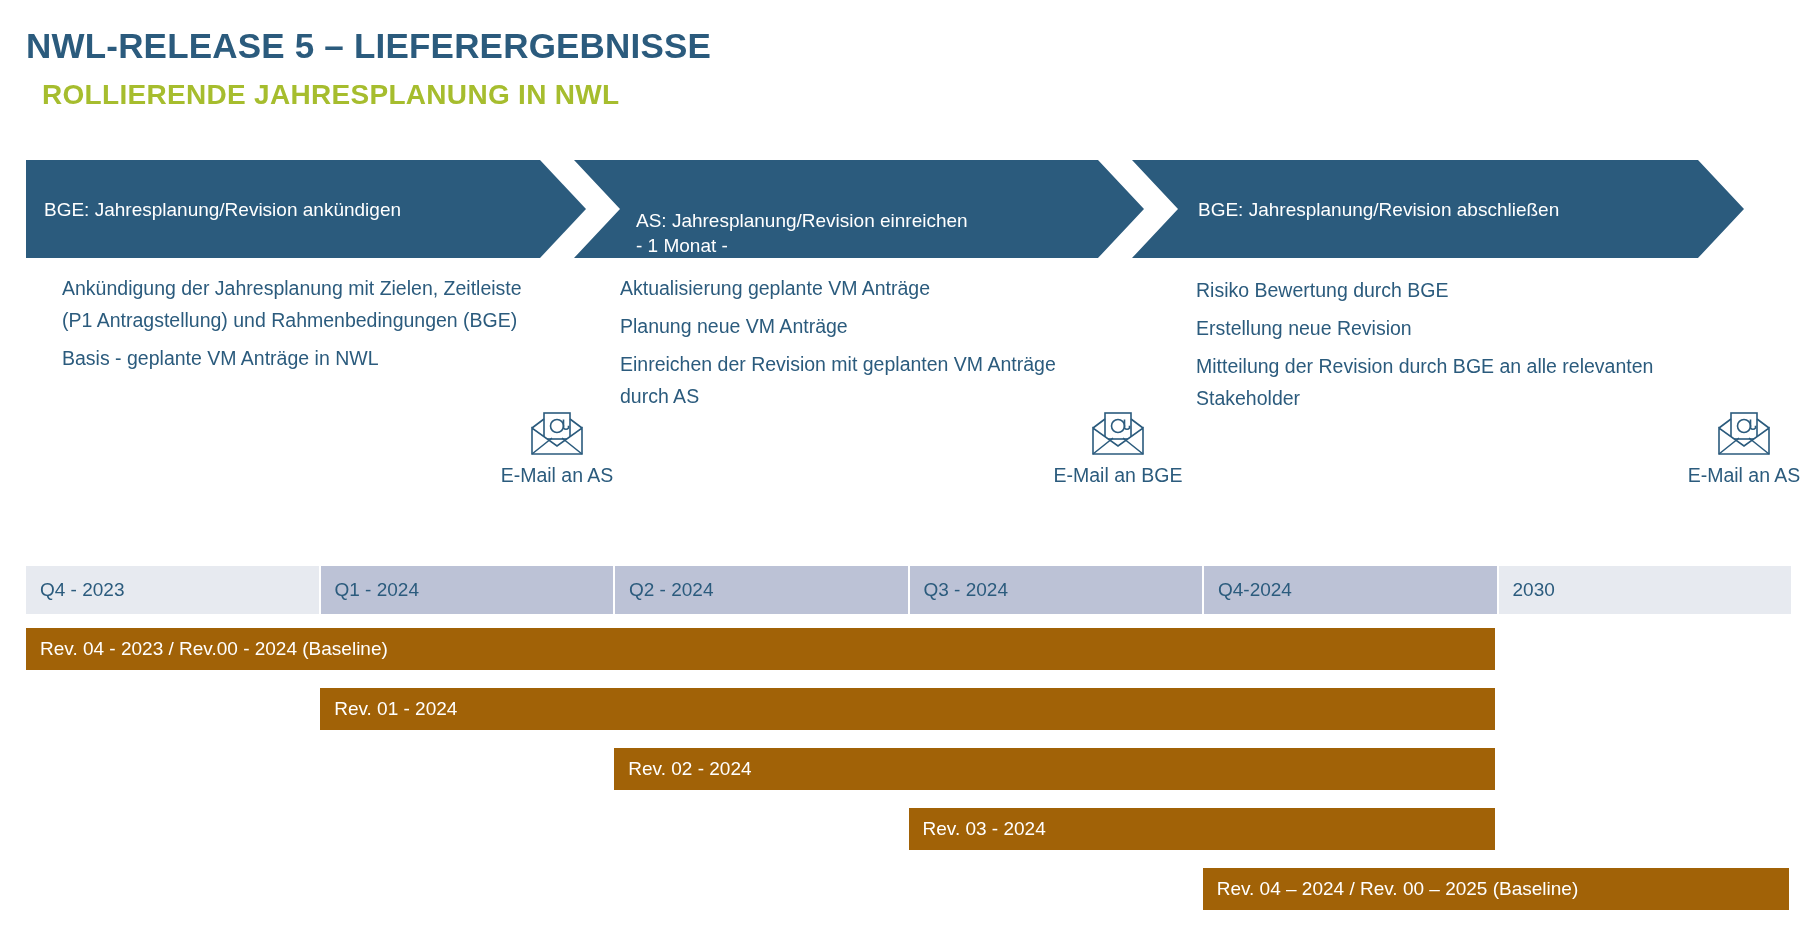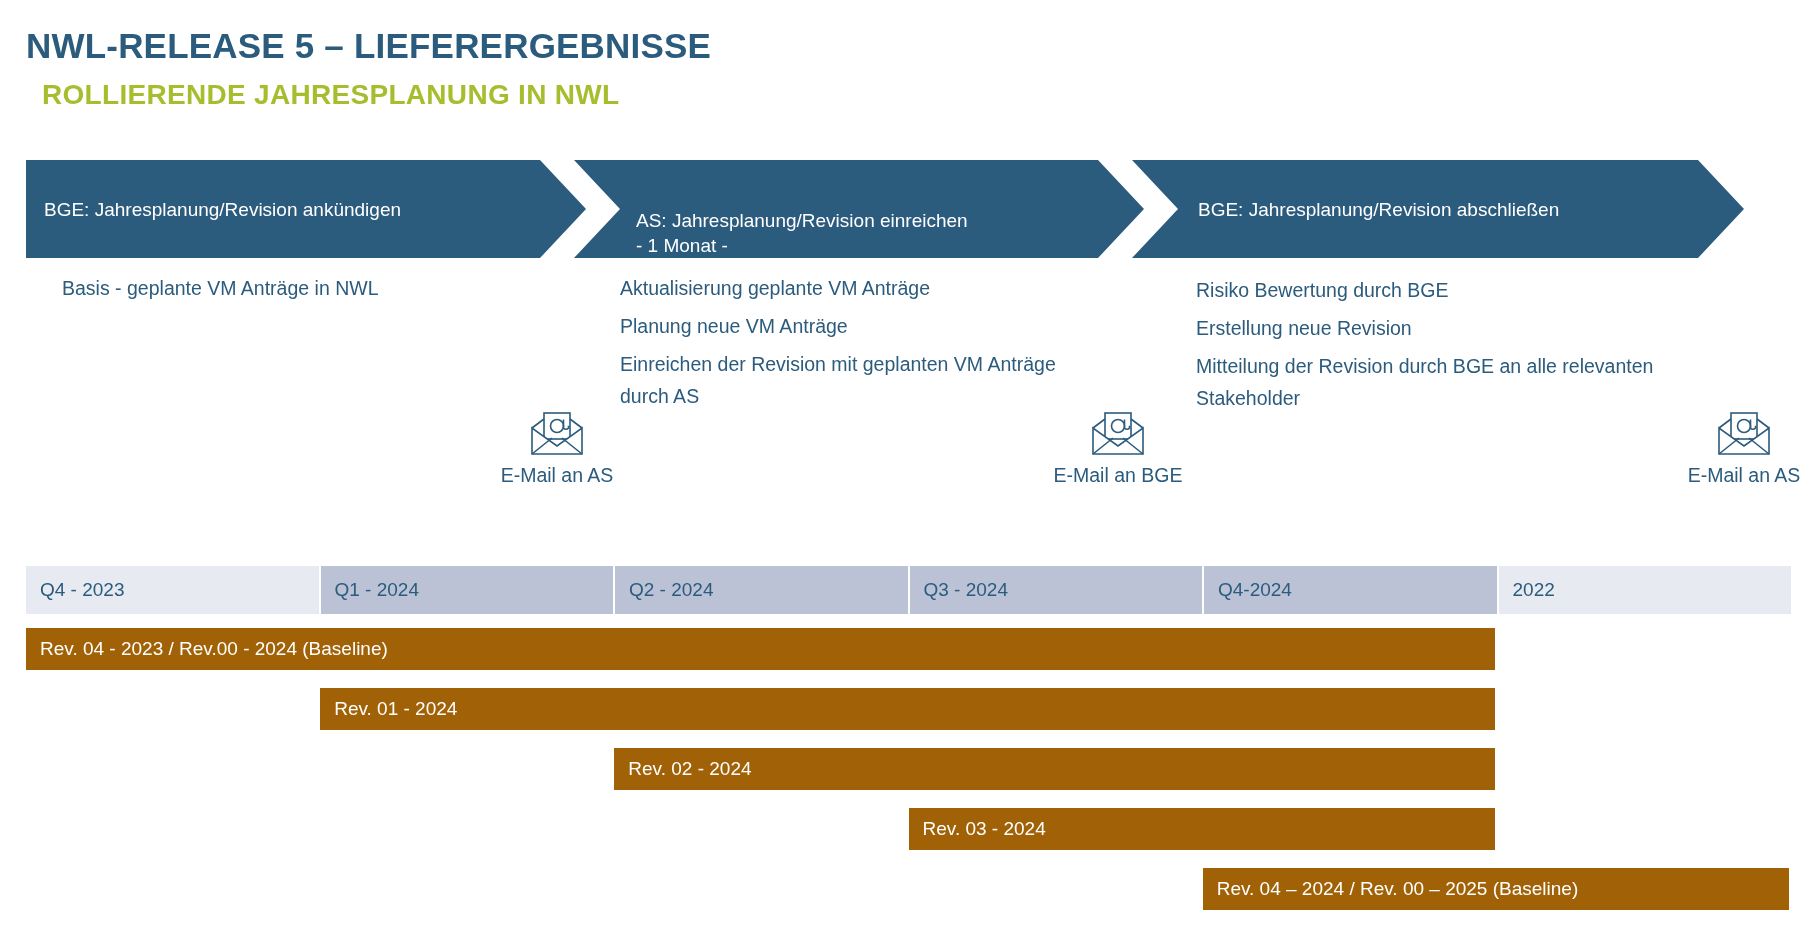--- a/index.html
+++ b/index.html
@@ -98,20 +98,21 @@
       </div>
     </div>
     <div class="chev chev-3">
       <div class="chev-text">
         <span>BGE: Jahresplanung/Revision abschließen</span>
       </div>
     </div>
   </div>
 
   <div class="col col-1">
+    <p>Ankündigung der Jahresplanung mit Zielen, Zeitleiste (P1 Antragstellung) und Rahmenbedingungen (BGE)</p>
     <p>Basis - geplante VM Anträge in NWL</p>
   </div>
   <div class="col col-2">
     <p>Aktualisierung geplante VM Anträge</p>
     <p>Planung neue VM Anträge</p>
     <p>Einreichen der Revision mit geplanten VM Anträge durch AS</p>
   </div>
   <div class="col col-3">
     <p>Risiko Bewertung durch BGE</p>
     <p>Erstellung neue Revision</p>
@@ -159,21 +160,21 @@
     </span>
     <div class="mail-label">E-Mail an AS</div>
   </div>
 
   <div class="qrow">
     <div class="qcell light">Q4 - 2023</div>
     <div class="qcell dark">Q1 - 2024</div>
     <div class="qcell dark">Q2 - 2024</div>
     <div class="qcell dark">Q3 - 2024</div>
     <div class="qcell dark">Q4-2024</div>
-    <div class="qcell light">2022</div>
+    <div class="qcell light">2030</div>
   </div>
 
   <div class="ganttarea">
     <div class="bar" id="bar0" style="left: 26px; width: 1468.83px; top: 0px;">Rev. 04 - 2023 / Rev.00 - 2024 (Baseline)</div>
     <div class="bar" id="bar1" style="left: 320.167px; width: 1174.67px; top: 60px;">Rev. 01 - 2024</div>
     <div class="bar" id="bar2" style="left: 614.333px; width: 880.5px; top: 120px;">Rev. 02 - 2024</div>
     <div class="bar" id="bar3" style="left: 908.5px; width: 586.333px; top: 180px;">Rev. 03 - 2024</div>
     <div class="bar" id="bar4" style="left: 1202.67px; width: 586.333px; top: 240px;">Rev. 04 – 2024 / Rev. 00 – 2025 (Baseline)</div>
   </div>
 

